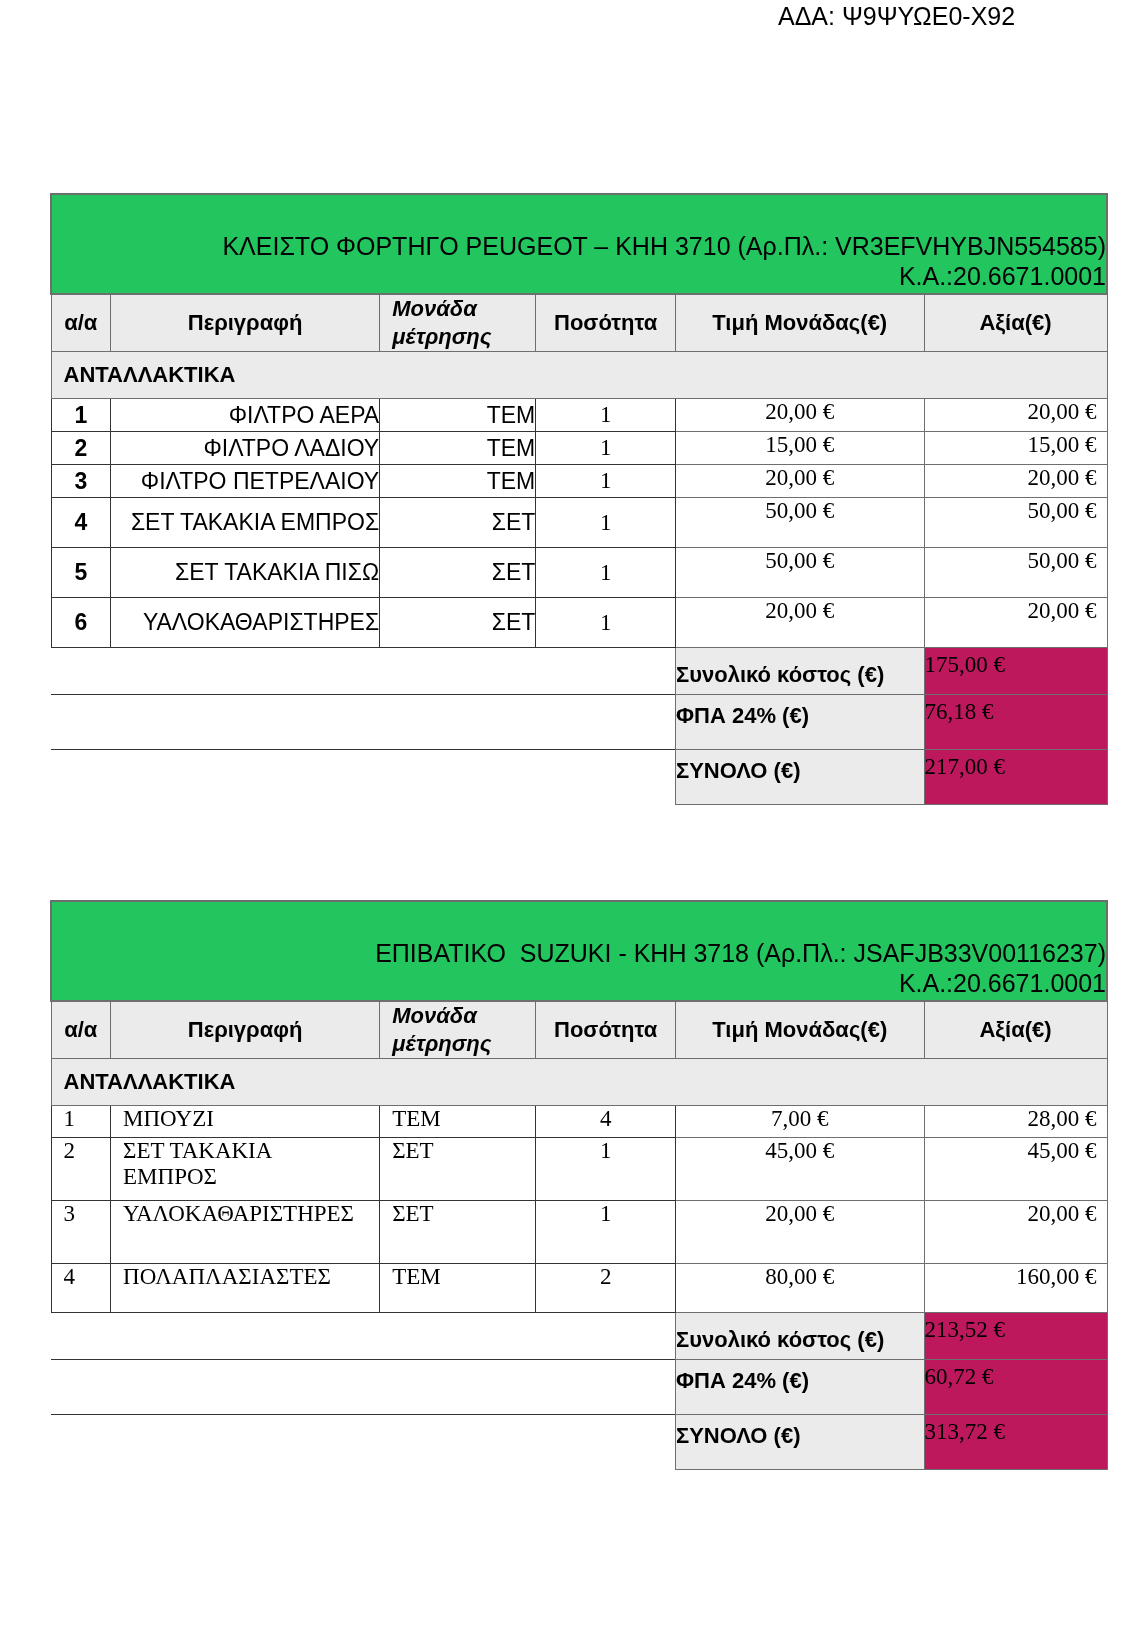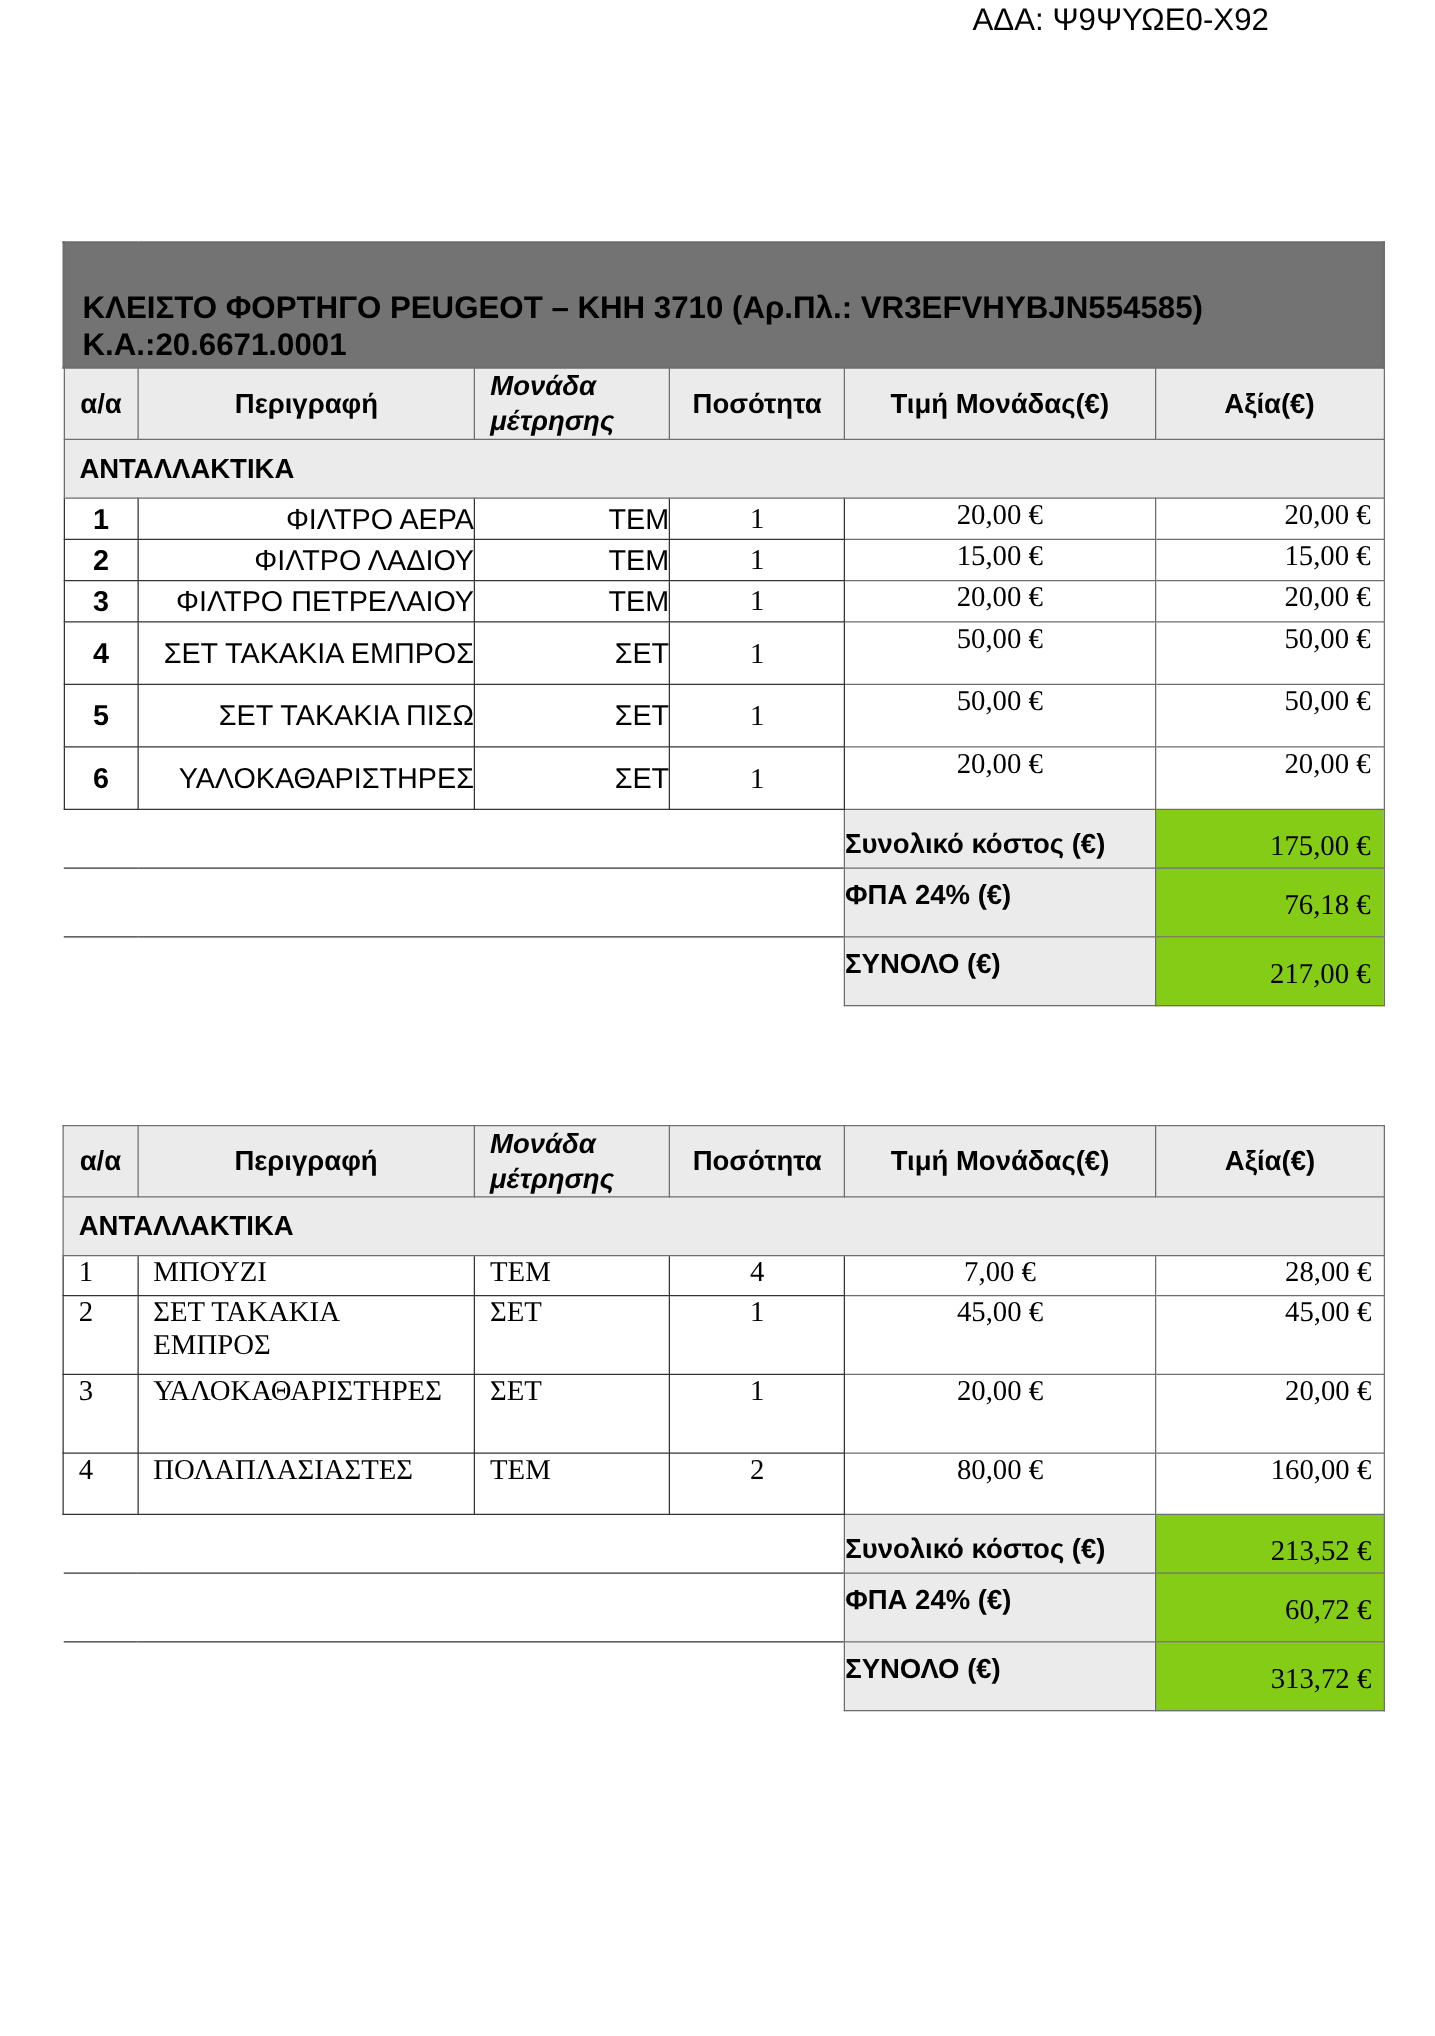--- a/index.html
+++ b/index.html
@@ -3,43 +3,43 @@
 <meta charset="utf-8">
 <style>
   html, body { margin:0; padding:0; background:#ffffff; }
   body { width:1148px; height:1629px; position:relative; overflow:hidden; color:#000; }
   .ada { position:absolute; left:778px; top:2px; font-family:"Liberation Sans", sans-serif; font-size:25px; color:#000; }
 
   .tbl { position:absolute; left:50px; width:1058px; }
   .tbl table { border-collapse:collapse; width:1058px; table-layout:fixed; }
   .tbl td { padding:0; vertical-align:middle; }
 
-  .title-cell { background:#737373; border:2px solid #6e6e6e; height:96px; vertical-align:bottom !important;
-    font-family:"Liberation Sans", sans-serif; font-weight:bold; font-size:25px; line-height:30px; padding:0 0 2px 14px !important; }
+  .title-cell { background:#22c55e; border:2px solid #6e6e6e; height:96px; vertical-align:bottom !important;
+    font-family:"Liberation Sans", sans-serif; font-weight:normal; font-size:25px; line-height:30px; padding:0 0 2px 14px !important;text-align:right; }
 
   .hdr td { background:#ebebeb; border:1.5px solid #6e6e6e; height:54px; font-family:"Liberation Sans", sans-serif;
     font-weight:bold; font-size:22px; text-align:center; }
   .hdr td.unit { text-align:left; padding-left:12px; line-height:28px;font-style:italic; }
 
   .cat td { background:#ebebeb; border:1.5px solid #6e6e6e; height:46px; font-family:"Liberation Sans", sans-serif;
     font-weight:bold; font-size:22px; padding-left:12px; }
 
   .row td { border:1.5px solid #333; background:#fff; font-size:23px; }
   .sans td.aa { font-family:"Liberation Sans", sans-serif; font-weight:bold; text-align:center; }
   .sans td.desc, .sans td.unit { font-family:"Liberation Sans", sans-serif; text-align:right; }
   .serif td.aa, .serif td.desc, .serif td.unit { font-family:"Liberation Serif", serif; text-align:left; padding-left:12px; vertical-align:top; }
   .row td.qty { font-family:"Liberation Serif", serif; text-align:center; }
   .row td.price { font-family:"Liberation Serif", serif; text-align:center; vertical-align:top; border-color:#6e6e6e; }
   .row td.value { font-family:"Liberation Serif", serif; text-align:right; padding-right:10px; vertical-align:top; border-color:#6e6e6e; }
 
   .sum td.blank { border:none; border-top:1.5px solid #333; background:#fff; }
   .sum td.lbl { background:#ebebeb; border:1.5px solid #6e6e6e; font-family:"Liberation Sans", sans-serif; font-weight:bold;
     font-size:22px; text-align:left; vertical-align:top; padding-top:8px; }
-  .sum td.amt { background:#84cc16; border:1.5px solid #6e6e6e; font-family:"Liberation Serif", serif; font-size:23px;
-    text-align:right; padding-right:10px; vertical-align:top; padding-top:16px; }
+  .sum td.amt { background:#be185d; border:1.5px solid #6e6e6e; font-family:"Liberation Serif", serif; font-size:23px;
+    padding-right:10px; vertical-align:top; padding-top:4px; }
 </style>
 </head>
 <body>
 
 <div class="ada">ΑΔΑ: Ψ9ΨΥΩΕ0-Χ92</div>
 
 <div class="tbl" style="top:193px;">
 <table>
   <colgroup>
         <col style="width:58px">
@@ -140,20 +140,26 @@
 <table>
   <colgroup>
         <col style="width:58px">
         <col style="width:262px">
         <col style="width:152px">
         <col style="width:136px">
         <col style="width:242px">
         <col style="width:178px">
       </colgroup>
   <tbody>
+        <tr>
+    <td colspan="6" class="title-cell">
+      <div style="white-space:pre">ΕΠΙΒΑΤΙΚΟ  SUZUKI - ΚΗΗ 3718 (Αρ.Πλ.: JSAFJB33V00116237)</div>
+      <div>Κ.Α.:20.6671.0001</div>
+    </td>
+  </tr>
   <tr class="hdr">
     <td>α/α</td>
     <td>Περιγραφή</td>
     <td class="unit">Μονάδα μέτρησης</td>
     <td>Ποσότητα</td>
     <td>Τιμή Μονάδας(€)</td>
     <td>Αξία(€)</td>
   </tr>
   <tr class="cat">
           <td colspan="6">ΑΝΤΑΛΛΑΚΤΙΚΑ</td>

